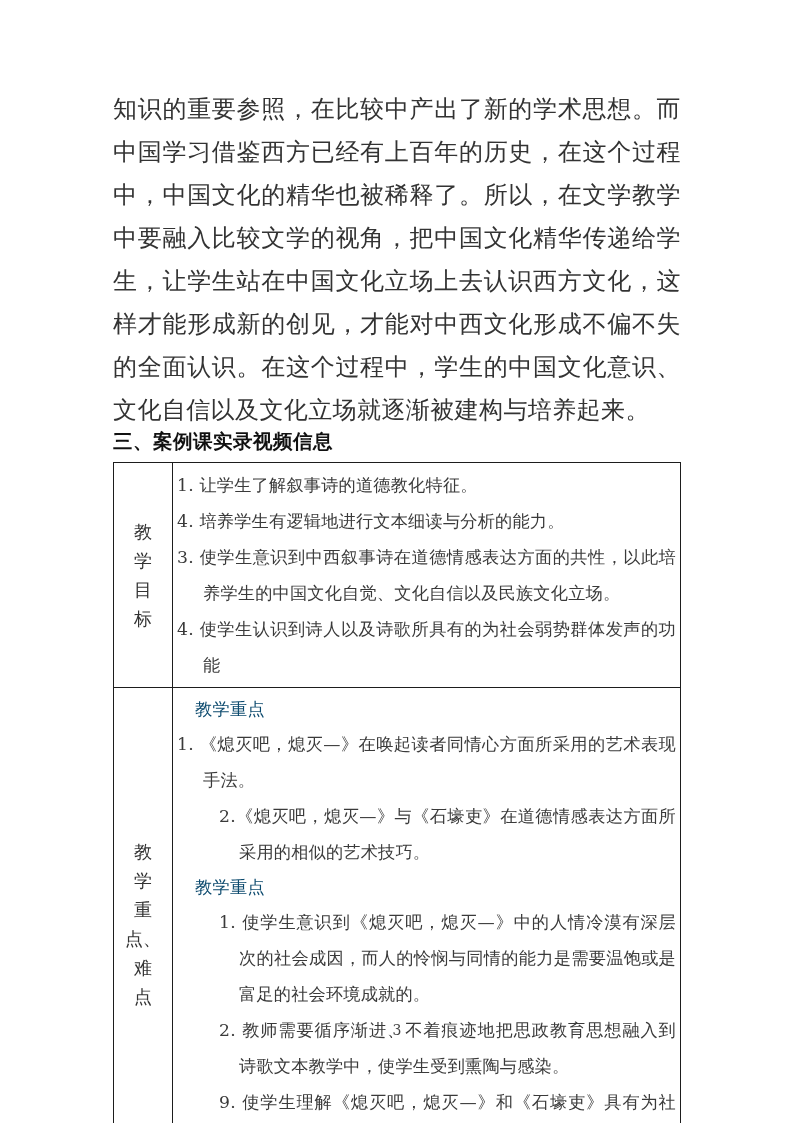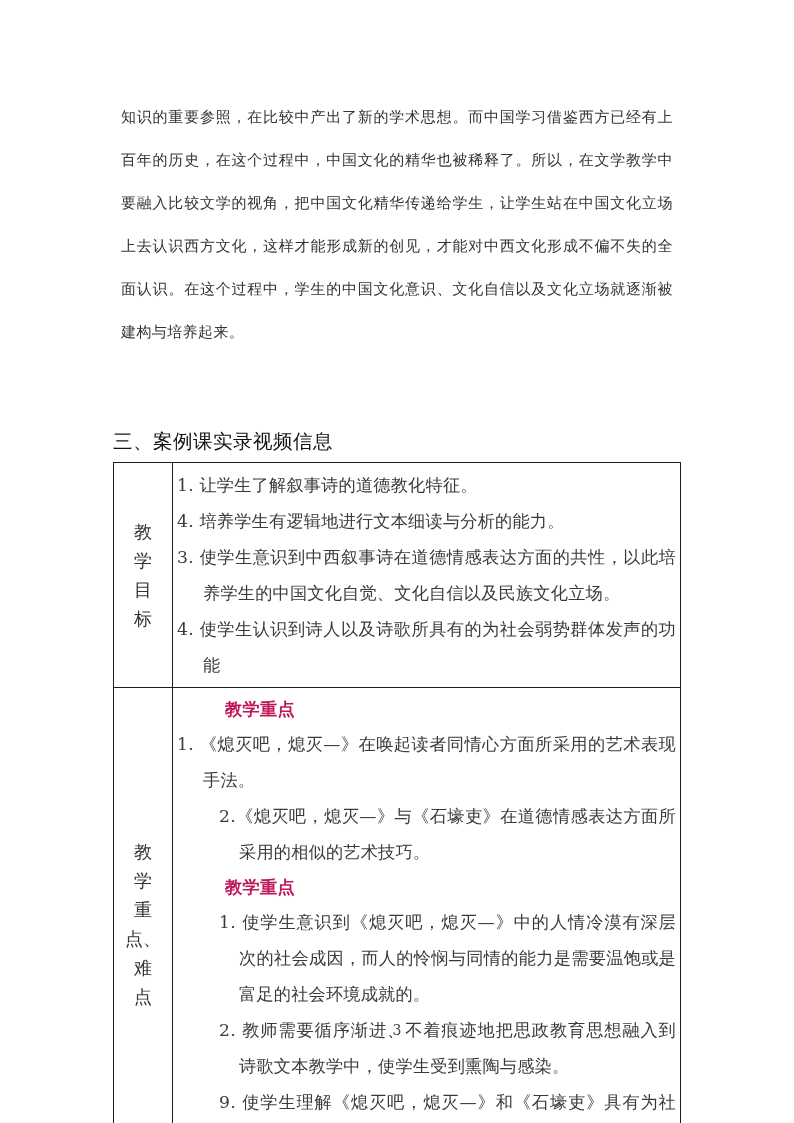--- a/index.html
+++ b/index.html
@@ -27,43 +27,43 @@
 
   
   .content {
     position: absolute;
     left: 113px;
     top: 88px;
     width: 568px;
   }
 
   .para {
-    font-size: 15px;
+    font-size: 24px;
     line-height: 43px;
     letter-spacing: 0.4px;
     text-align: justify;
     text-justify: inter-character;
     color: #333333;
-    margin: 8px;
+    margin: 0;
     font-family: "DejaVu Serif", "Liberation Serif", serif;
   }
   .para.indent {
     text-indent: 2em;
   }
   .para + .para {
     margin-top: 0;
   }
 
   
   .section-heading {
     position: absolute;
     left: 113px;
     top: 428px;
     font-size: 19.5px;
-    font-weight: normal;
+    font-weight: bold;
     letter-spacing: 0.5px;
     color: #111111;
     font-family: "DejaVu Sans", "Liberation Sans", sans-serif;
     white-space: nowrap;
   }
 
   
   .info-table {
     position: absolute;
     left: 113px;
@@ -112,24 +112,24 @@
     text-indent: -26px;
   }
   .t-line.hang2 {
     padding-left: 20px;
     text-indent: -20px;
     margin-left: 42px;
   }
   .sub-head {
     font-size: 17.2px;
     line-height: 34px;
-    font-weight: bold;
-    color: #be185d;
+    font-weight: normal;
+    color: #0c4a6e;
     font-family: "DejaVu Sans", "Liberation Sans", sans-serif;
-    margin: 0 0 0 48px;
+    margin: 0 0 0 18px;
     letter-spacing: 0.3px;
   }
 
   
   .page-number {
     position: absolute;
     left: 0;
     top: 1022px;
     width: 794px;
     text-align: center;

